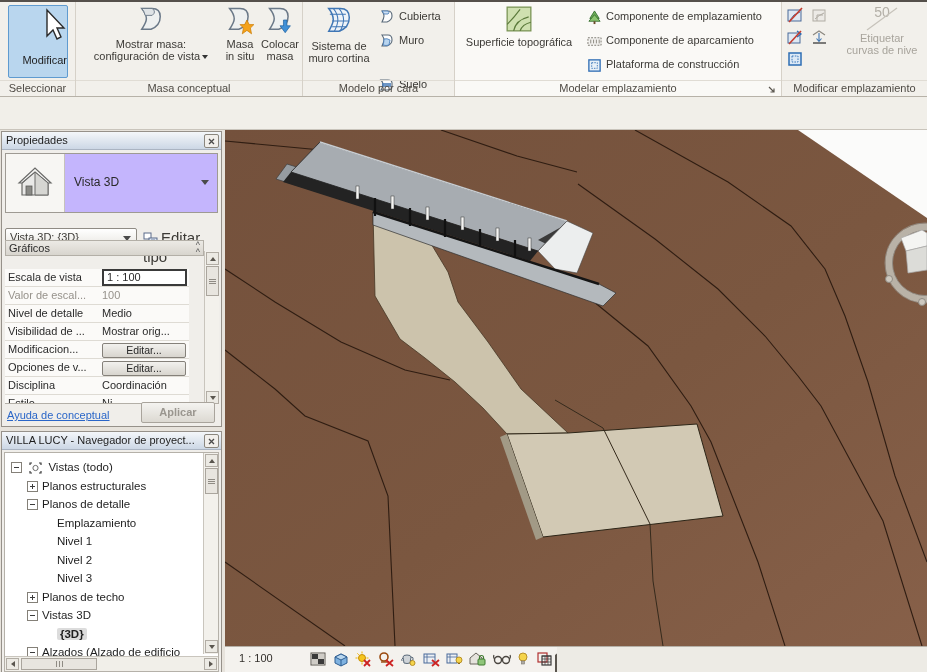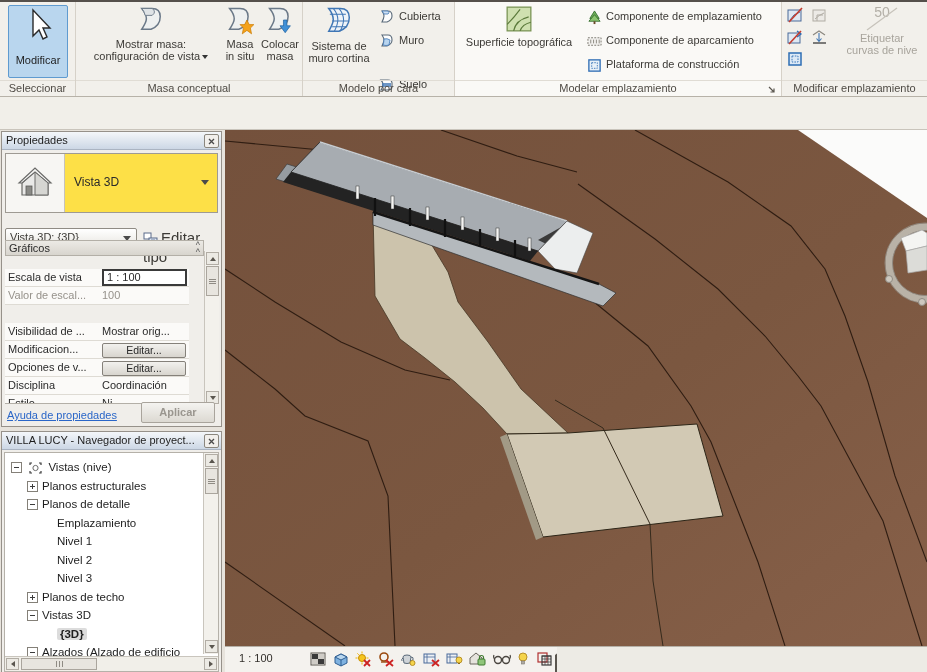--- a/index.html
+++ b/index.html
@@ -9,38 +9,38 @@
   .ribbon{position:absolute;left:0;top:0;width:927px;height:97px;background:#f2f0eb;
           border-top:2px solid #55504b;border-bottom:1px solid #b7b2a8;box-sizing:border-box;}
   .rgroup{position:absolute;top:0;height:94px;border-right:1px solid #d6d1c8;box-sizing:border-box;}
   .glabel{position:absolute;left:0;right:0;bottom:0;height:15px;line-height:15px;text-align:center;
           font-size:11px;color:#4f4b45;border-top:1px solid #e0dcd4;white-space:nowrap;overflow:hidden;}
   .bigbtn{position:absolute;top:2px;text-align:center;font-size:11px;line-height:12px;color:#3c3a36;cursor:default;}
   .bigbtn .blabel{display:block;white-space:nowrap;}
   .caret{display:inline-block;width:0;height:0;border-left:3px solid transparent;border-right:3px solid transparent;
          border-top:4px solid #333;vertical-align:middle;margin-left:2px;}
   .btn-modify{position:absolute;left:8px;top:3px;width:60px;height:73px;background:#b9d6ee;
-              border:1px solid #5f9bd0;border-radius:2px;text-align:center;box-sizing:border-box;}
+              border:1px solid #5f9bd0;border-radius:2px;text-align:right;box-sizing:border-box;}
   .btn-modify .blabel{font-size:11px;color:#1e1e1e;}
   .smallrow{position:absolute;height:20px;font-size:11px;line-height:20px;white-space:nowrap;}
   .smallrow svg{vertical-align:middle;margin-right:4px;}
   .grayed{color:#a8a49c;}
   .g-site{background:#faf9f6;}
   .panel-arrow{position:absolute;right:5px;bottom:2px;}
   
   .optbar{position:absolute;left:0;top:97px;width:927px;height:33px;background:#f1efe9;
           border-bottom:1px solid #c9c4bb;box-sizing:border-box;}
   
   .panel{position:absolute;left:1px;width:221px;background:#f0eeea;border:1px solid #96918a;box-sizing:border-box;}
   .ptitle{position:relative;height:17px;background:linear-gradient(#f4f7fa,#ccd7e5);
           border-bottom:1px solid #aab4c2;font-size:11px;line-height:16px;padding-left:4px;color:#1c1c1c;
           white-space:nowrap;overflow:hidden;}
   .closebox{position:absolute;right:2px;top:2px;width:13px;height:12px;background:#f1efec;border:1px solid #8a867e;
             border-radius:2px;display:flex;align-items:center;justify-content:center;}
-  .typesel{position:absolute;left:3px;right:3px;top:21px;height:58px;background:#fde047;border:1px solid #9e9a93;}
+  .typesel{position:absolute;left:3px;right:3px;top:21px;height:58px;background:#c4b5fd;border:1px solid #9e9a93;}
   .typesel .icell{position:absolute;left:0;top:0;width:58px;height:100%;border-right:1px solid #c6c2bb;
                   display:flex;align-items:center;justify-content:center;background:#f7f6f3;}
   .typesel .tname{position:absolute;left:68px;top:21px;font-size:12px;color:#2a2a2a;}
   .dar{position:absolute;width:0;height:0;border-left:4px solid transparent;border-right:4px solid transparent;
        border-top:5px solid #4a4a4a;}
   .combo{position:absolute;left:3px;top:96px;width:132px;height:19px;background:linear-gradient(#ffffff,#e9e7e2);
          border:1px solid #8f8b84;font-size:11px;line-height:17px;padding-left:4px;box-sizing:border-box;border-radius:2px;}
   .edittype{position:absolute;left:141px;top:96px;width:76px;height:19px;font-size:15px;line-height:19px;}
   .edittype svg{vertical-align:middle;margin-right:3px;}
   .sechead{position:absolute;left:3px;top:108px;width:199px;height:16px;background:linear-gradient(#eceae5,#d8d5ce);
@@ -283,20 +283,24 @@
     </div>
 
     <div class="prow" style="top:137px;">
       <span class="pl">Escala de vista</span>
       <span class="pv sel">1 : 100</span>
     </div>
     <div class="prow" style="top:155px;">
       <span class="pl dim">Valor de escal...</span>
       <span class="pv dim">100</span>
     </div>
+    <div class="prow" style="top:173px;">
+      <span class="pl">Nivel de detalle</span>
+      <span class="pv">Medio</span>
+    </div>
     <div class="prow" style="top:191px;">
       <span class="pl">Visibilidad de ...</span>
       <span class="pv">Mostrar orig...</span>
     </div>
     <div class="prow" style="top:209px;">
       <span class="pl">Modificacion...</span>
       <span class="pbtn">Editar...</span>
     </div>
     <div class="prow" style="top:227px;">
       <span class="pl">Opciones de v...</span>
@@ -317,39 +321,39 @@
         </div>
       <div class="vthumb" style="top:15px;height:30px;">
           <i></i>
           <i></i>
           <i></i>
         </div>
       <div class="varrow" style="bottom:1px;">
           <span class="tri-down"></span>
         </div>
     </div>
-    <a class="helplink">Ayuda de propiedades</a>
+    <a class="helplink">Ayuda de conceptual</a>
     <div class="applybtn">Aplicar</div>
   </div>
 
   <div class="panel" style="top:431px;height:241px;border-bottom:none;">
     <div class="ptitle">VILLA LUCY - Navegador de proyect...</div>
     <div class="closebox">
       <svg width="7" height="7" viewBox="0 0 7 7">
         <path d="M1 1 L6 6 M6 1 L1 6" stroke="#4a4a4a" stroke-width="1.3"></path>
       </svg>
     </div>
     <div class="treewrap">
       <div class="titem" style="top:6px;left:6px;">
         <span class="exp"></span>
         <svg width="13" height="12" viewBox="0 0 13 12" style="vertical-align:middle;margin-right:3px;">
           <path d="M1 3 V1 H3 M10 1 H12 V3 M12 9 V11 H10 M3 11 H1 V9" fill="none" stroke="#3a3a3a" stroke-width="1.2"></path>
           <circle cx="6.5" cy="6" r="2.6" fill="none" stroke="#6a6a6a" stroke-width="1"></circle>
         </svg>
-        <span>Vistas (nive)</span>
+        <span>Vistas (todo)</span>
       </div>
       <div class="titem" style="top:24.5px;left:22px;">
         <span class="exp plus"></span><span>Planos estructurales</span>
       </div>
       <div class="titem" style="top:43px;left:22px;">
         <span class="exp"></span><span>Planos de detalle</span>
       </div>
       <div class="titem" style="top:61.5px;left:52px;"><span>Emplazamiento</span></div>
       <div class="titem" style="top:80px;left:52px;"><span>Nivel 1</span></div>
       <div class="titem" style="top:98.5px;left:52px;"><span>Nivel 2</span></div>

